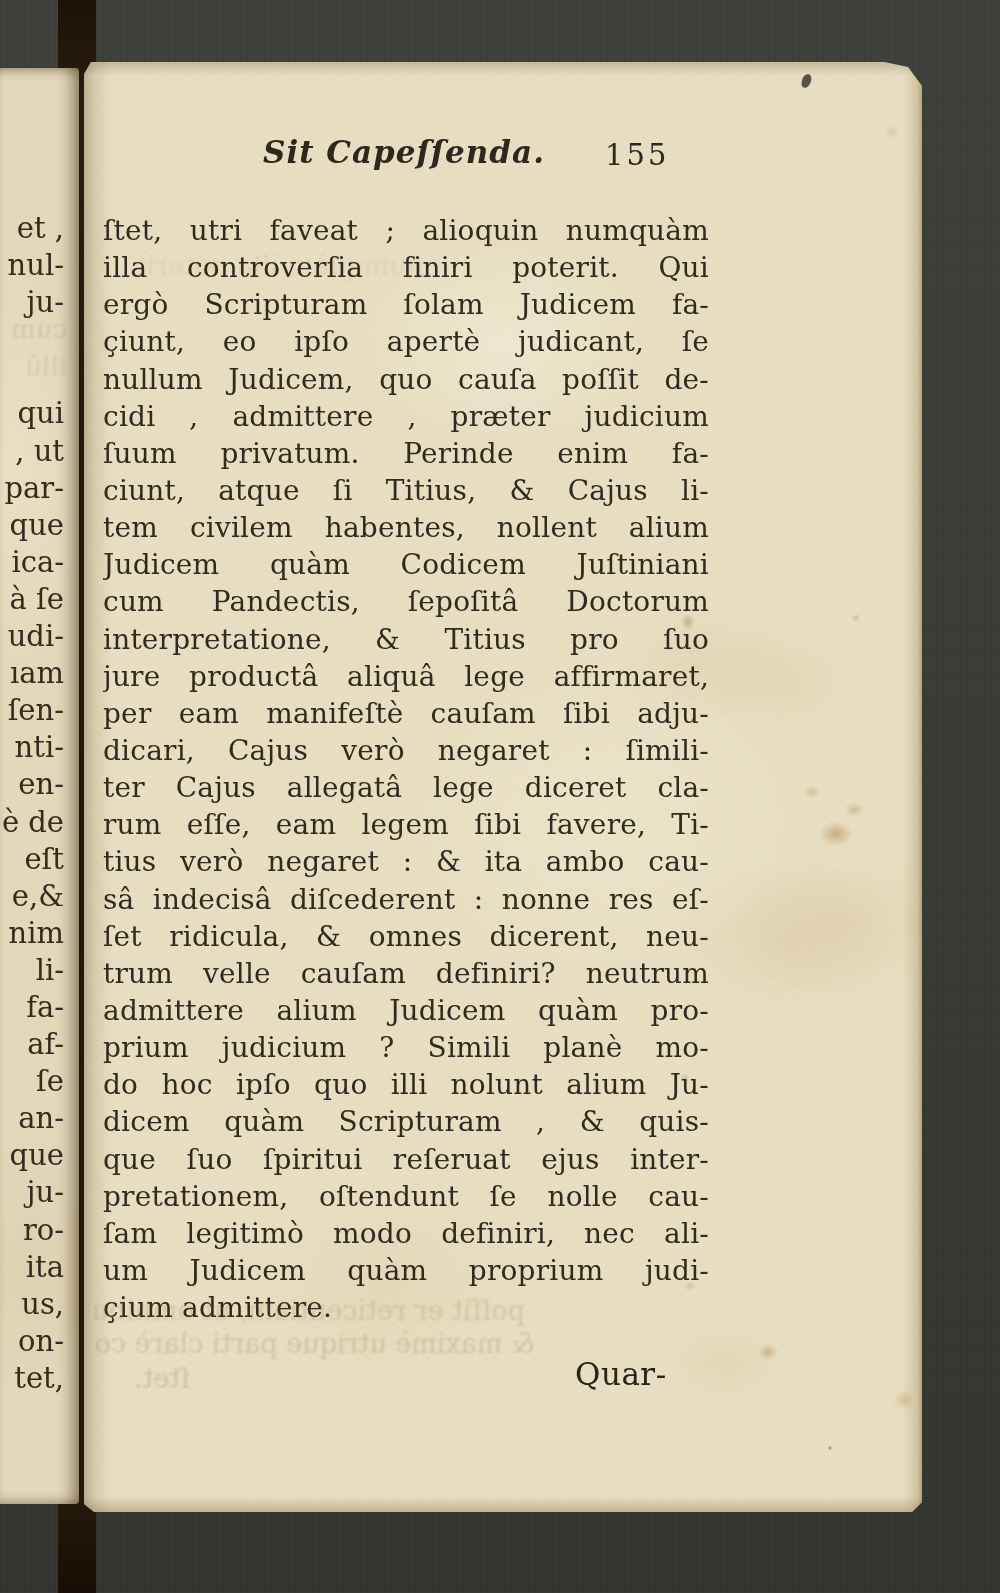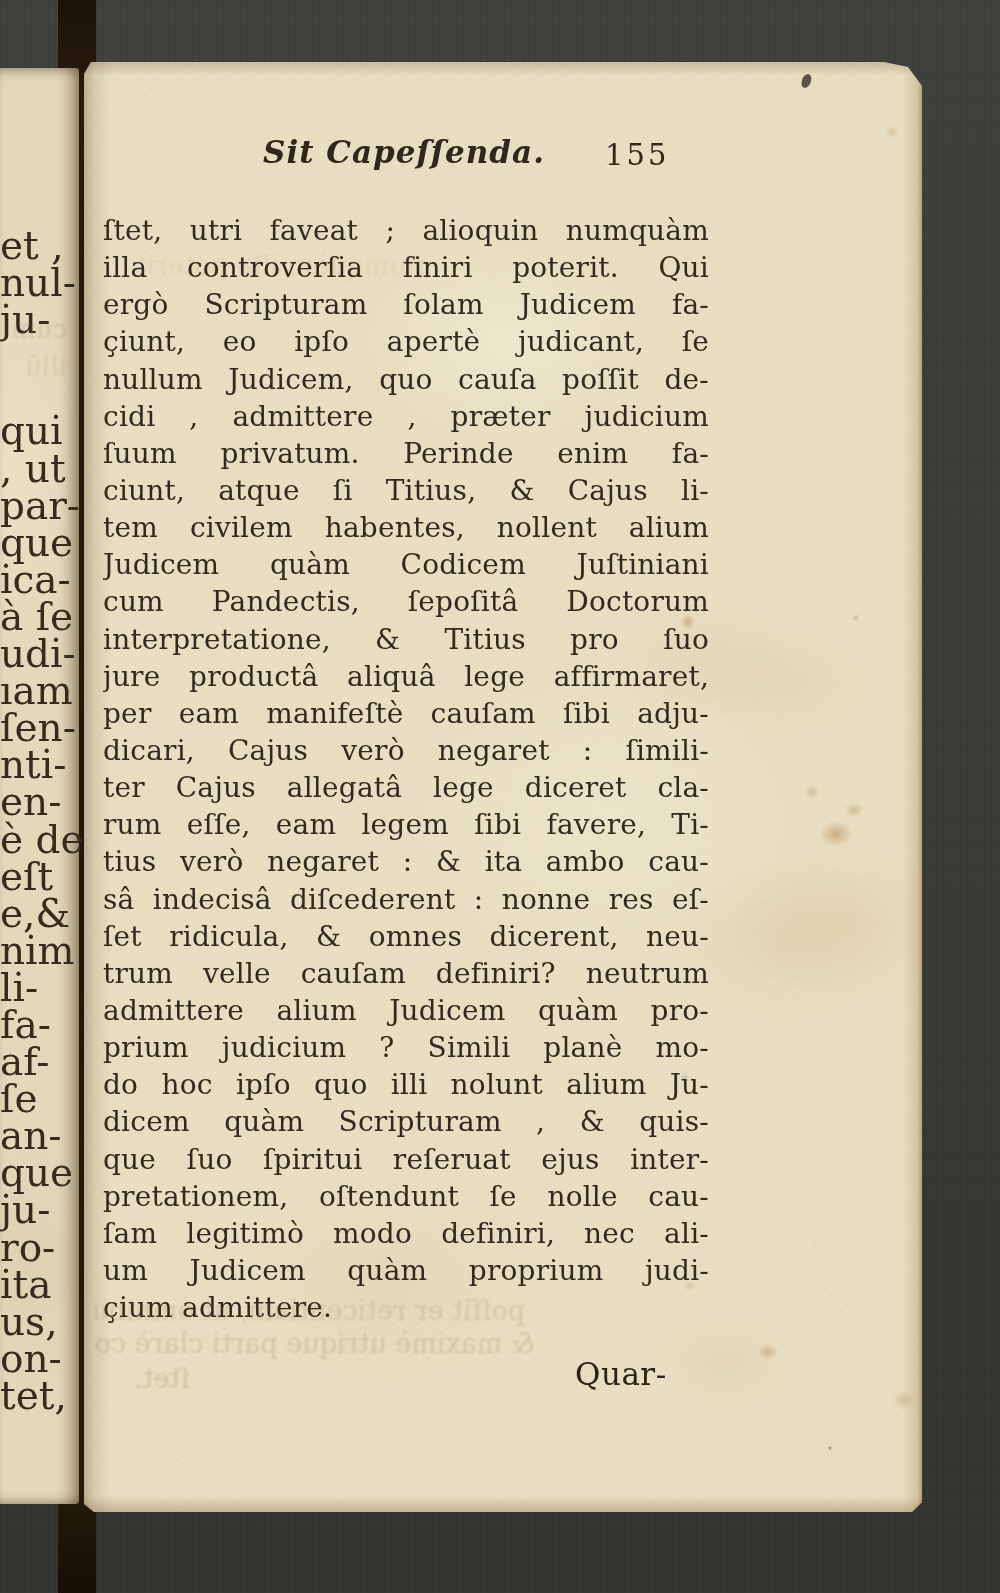--- a/index.html
+++ b/index.html
@@ -26,22 +26,22 @@
     background:
       radial-gradient(120px 300px at 10px 400px, rgba(255,250,230,0.25), rgba(0,0,0,0) 70%),
       radial-gradient(90px 200px at 30px 1200px, rgba(190,160,110,0.12), rgba(0,0,0,0) 70%),
       #e2d8ba;
     box-shadow:inset -13px 0 16px -7px rgba(70,45,20,0.55),
                inset 0 9px 12px -8px rgba(70,45,20,0.45),
                inset 0 -9px 12px -8px rgba(70,45,20,0.4);
     border-radius:0 4px 4px 0;
   }
   .fragments{
-    position:absolute;top:159px;left:0;right:15px;
-    font-size:39px;line-height:37.1px;text-align:left;color:#352b1f;
+    position:absolute;top:142px;left:0;right:15px;
+    font-size:29px;line-height:37.1px;text-align:right;color:#352b1f;
   }
   .fragment{height:37.1px;overflow:visible;white-space:pre;}
   .verso .ghost{position:absolute;right:12px;font-size:26px;}
 
   
   .page{
     position:absolute;left:84px;top:62px;width:838px;height:1450px;
     background:
       radial-gradient(200px 140px at 420px 280px, rgba(255,252,235,0.30), rgba(0,0,0,0) 70%),
       radial-gradient(130px 90px at 620px 600px, rgba(190,158,108,0.12), rgba(0,0,0,0) 70%),

